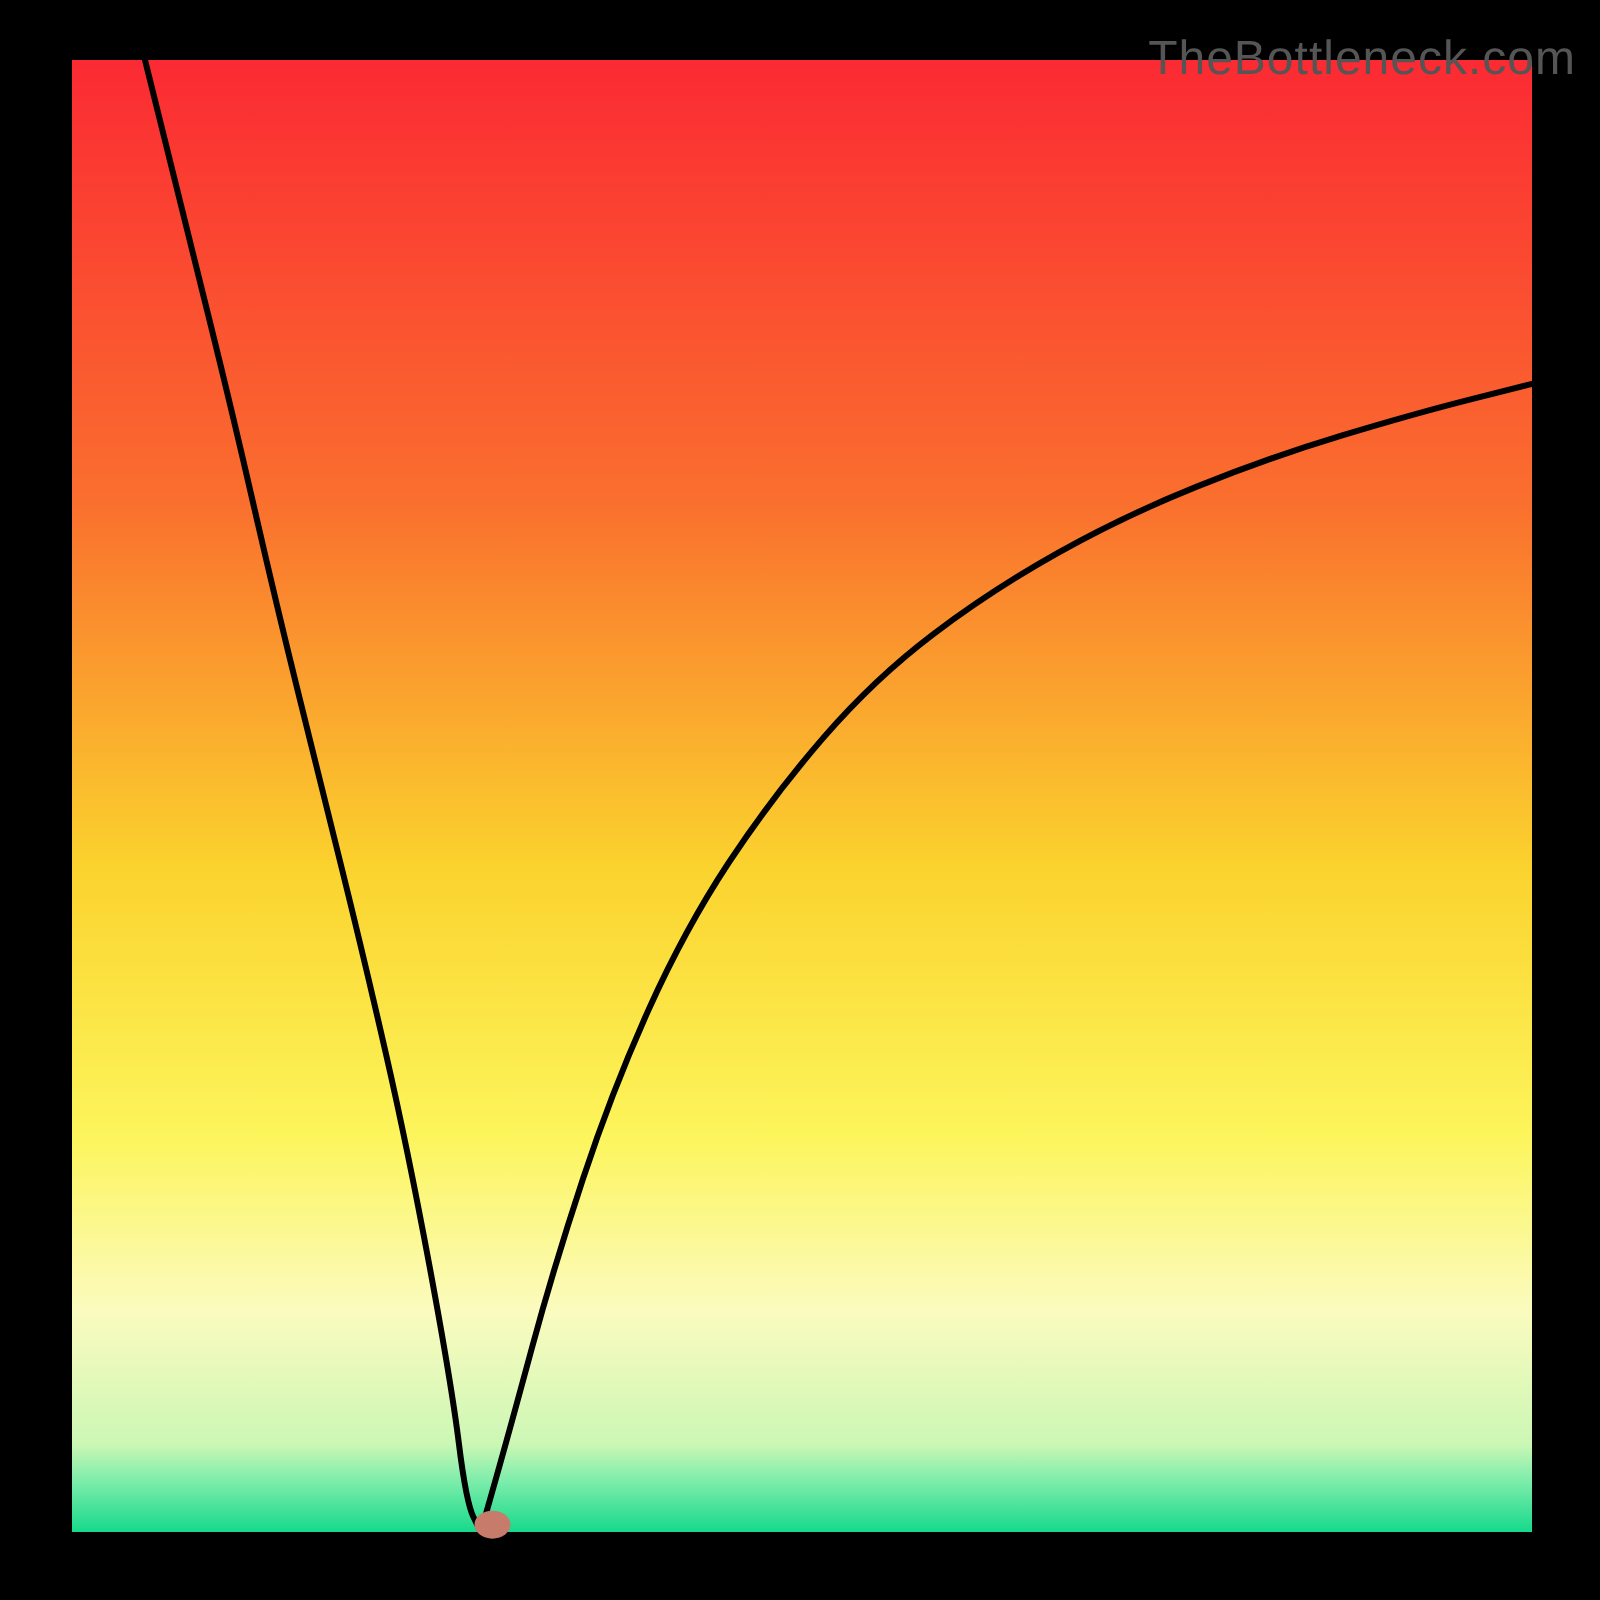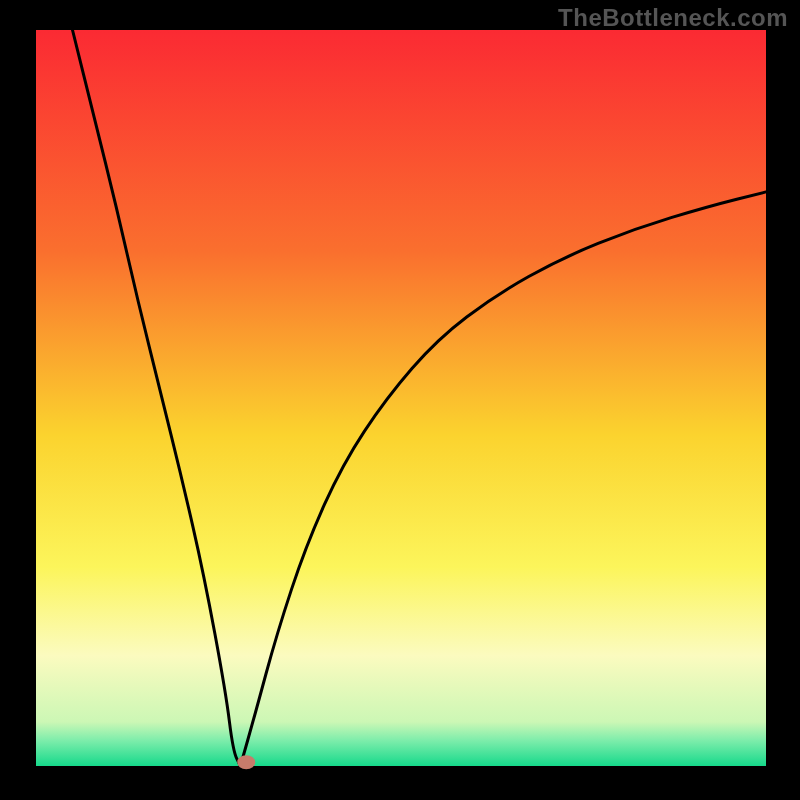--- a/index.html
+++ b/index.html
@@ -12,26 +12,26 @@
     overflow: hidden;
   }
   .frame {
     position: relative;
     width: 800px;
     height: 800px;
     background: #000;
   }
   .watermark {
     position: absolute;
-    top: 4px;
+    top: 16px;
     right: 12px;
     color: #555;
     font-size: 24px;
     letter-spacing: 0.5px;
-    font-weight: 700;
+    font-weight: 400;
     user-select: none;
   }
   svg {
     display: block;
   }
 </style>
 </head>
 <body>
 
 <div class="frame">

